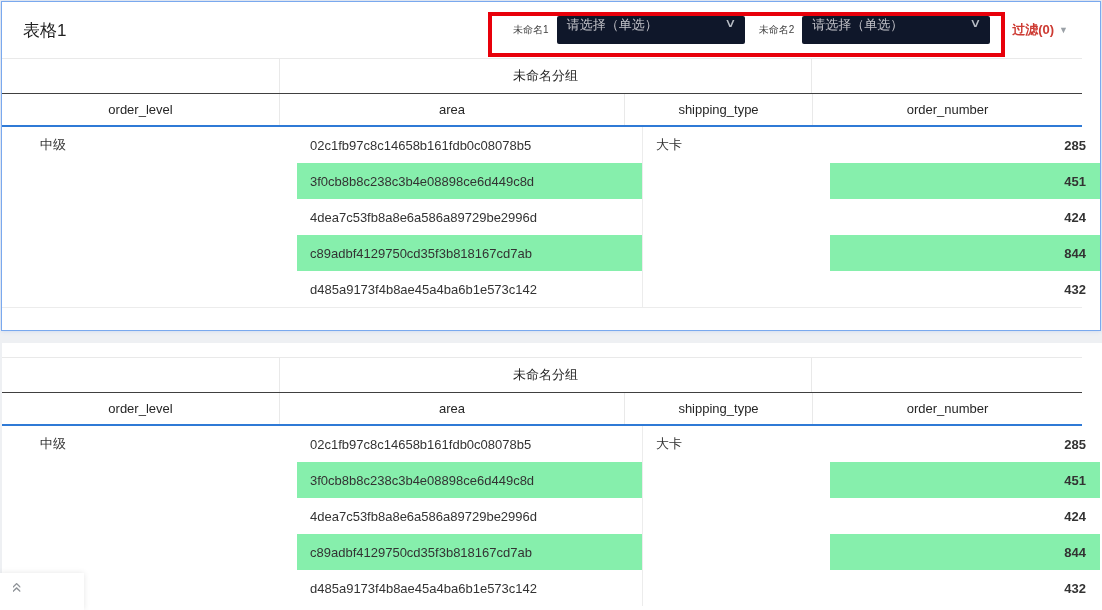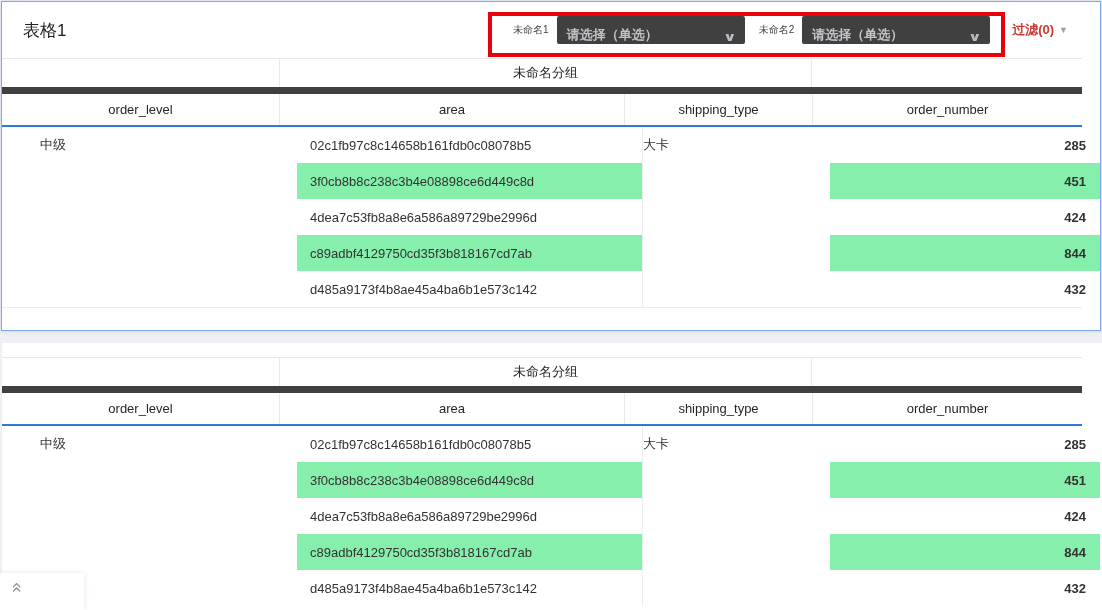--- a/index.html
+++ b/index.html
@@ -33,23 +33,23 @@
   .widget-title {
     position: absolute; left: 21px; top: 17px;
     font-size: 17px; color: #222;
   }
   .filter-bar {
     position: absolute; right: 32px; top: 0; height: 56px;
     display: flex; align-items: center;
   }
   .filter-label { color: #404040; font-size: 10px; margin-right: 8px; white-space: nowrap; }
   .filter-select {
-    width: 188px; height: 28px; background: #404040; border-radius: 2px;
-    display: flex; align-items: flex-end; justify-content: space-between;
-    padding: 0 10px; margin-right: 14px; cursor: pointer; font-weight: bold;
+    width: 188px; height: 28px; background: #0f172a; border-radius: 2px;
+    display: flex; align-items: flex-start; justify-content: space-between;
+    padding: 0 10px; margin-right: 14px; cursor: pointer;
   }
   .filter-select .placeholder { color: #c2c2c8; font-size: 13px; white-space: nowrap; }
   .filter-select .chevron { color: #b7bcc4; font-size: 12px; transform: scaleX(1.4); }
   .filter-link {
     margin-left: 8px; color: #cd3a32; font-size: 13px; white-space: nowrap;
     display: flex; align-items: center; cursor: pointer; font-weight: bold;
   }
   .filter-link .caret { color: #9aa0a6; font-size: 9px; margin-left: 5px; }
 
   
@@ -57,21 +57,21 @@
     position: absolute; left: 486px; top: 10px; width: 517px; height: 45px;
     border: 4px solid #e8000a; pointer-events: none; z-index: 50;
   }
 
   
   .data-table { width: 1080px; }
   .thead-group {
     display: grid; grid-template-columns: 277px 533px 270px;
     height: 36px;
     border-top: 1px solid #e9e9e9;
-    border-bottom: 7px solid #404040;
+    border-bottom: 1px solid #404040;
   }
   .thead-group .group-cell {
     border-left: 1px solid #e9e9e9; border-right: 1px solid #e9e9e9;
     display: flex; align-items: center; justify-content: center;
     color: #262626;
   }
   .thead-cols {
     display: grid; grid-template-columns: 277px 345px 188px 270px;
     height: 33px;
     border-bottom: 2px solid #2f7ad6;
@@ -83,21 +83,21 @@
   .thead-cols .th + .th { border-left: 1px solid #e9e9e9; }
 
   .tbody .row {
     display: grid; grid-template-columns: 277px 345px 188px 270px;
     height: 36px;
     margin-left: 18px;
   }
   .cell { display: flex; align-items: center; overflow: hidden; white-space: nowrap; }
   .cell-level  { padding-left: 20px; }
   .cell-area   { padding-left: 13px; }
-  .cell-ship   { border-left: 1px solid #ececec; }
+  .cell-ship   { padding-left: 13px; border-left: 1px solid #ececec; }
   .cell-number { justify-content: flex-end; padding-right: 14px; font-weight: bold; }
   .row.striped .cell-area,
   .row.striped .cell-number { background: #86efac; }
   .tbody { border-bottom: 1px solid #ececec; }
   .card-bottom .tbody { border-bottom: none; }
 
   
   .collapse-box {
     position: absolute; left: 0; top: 573px; width: 84px; height: 37px;
     background: #fff; box-shadow: 0 0 6px rgba(0,0,0,.10); z-index: 40;

